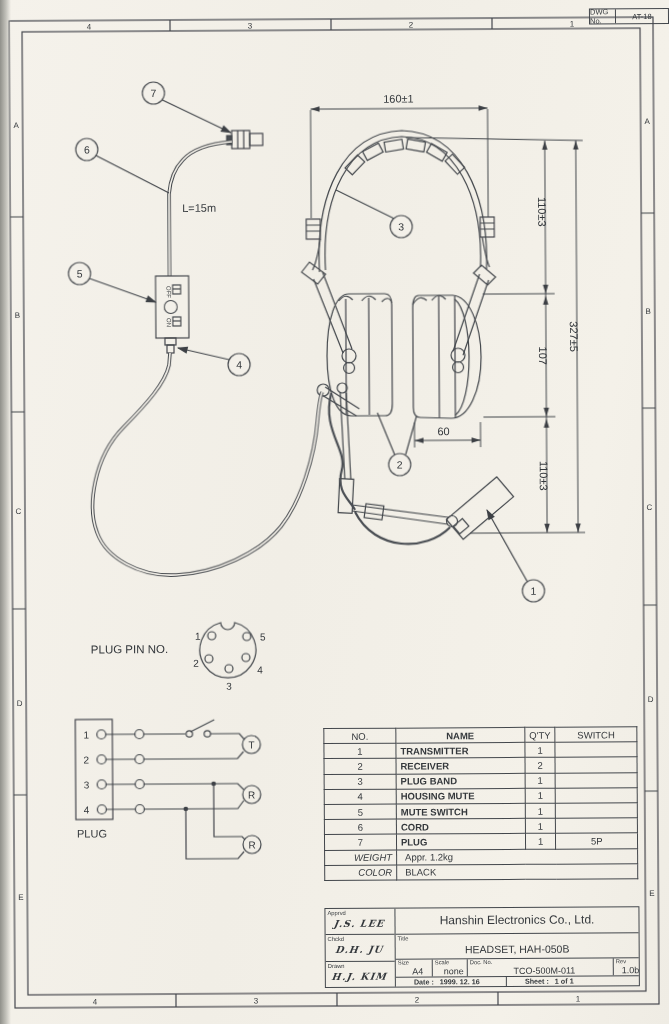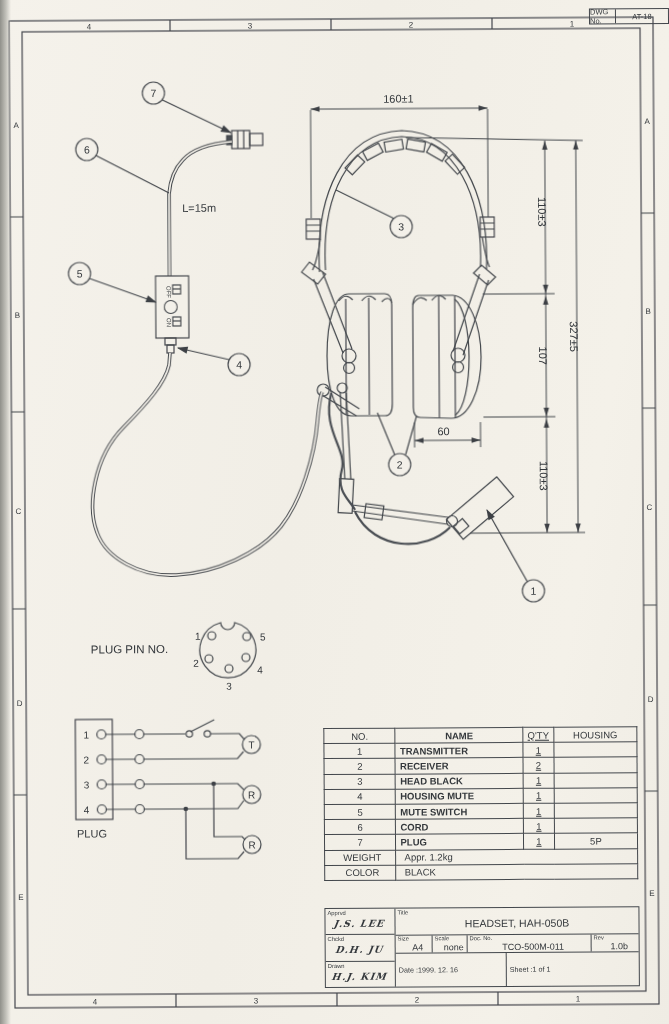--- a/index.html
+++ b/index.html
@@ -15,45 +15,45 @@
   
   .dwgbox{left:576px;top:10px;width:80px;height:16px;display:flex;border:1.2px solid #43474c;font-size:7.5px;margin-left:16px;}
   .dwgbox .c{display:flex;align-items:center;justify-content:center;box-sizing:border-box;}
   .dwgbox .c1{width:26px;border-right:1px solid #43474c;}
   .dwgbox .c2{flex:1;}
   
   .ptable{left:322px;top:728px;width:314px;border-collapse:collapse;position:absolute;font-size:9.5px;}
   .ptable td,.ptable th{border:1px solid #43474c;padding:0 4px;height:15.2px;font-weight:normal;box-sizing:border-box;}
   .ptable .cno{width:27px;text-align:center;}
   .ptable .cname{width:156px;text-align:left;font-weight:bold;}
-  .ptable .cqty{width:31px;text-align:center;text-decoration:underline;}
+  .ptable .cqty{width:31px;text-align:center;}
   .ptable .crem{width:100px;text-align:center;}
   .ptable .hdr{text-align:center;}
-  .ptable .wlabel{text-align:center;padding-left:8px;}
+  .ptable .wlabel{text-align:right;padding-left:8px;font-style:italic;}
   
   .tblock{left:322px;top:908px;width:315px;height:80px;border:1.4px solid #43474c;display:flex;position:absolute;}
   .tb-left{width:69px;border-right:1px solid #43474c;display:flex;flex-direction:column;}
   .tb-sigcell{flex:1;border-bottom:1px solid #43474c;position:relative;padding:1px 2px;}
   .tb-sigcell:last-child{border-bottom:none;}
   .tb-minilabel{font-size:5.8px;display:block;line-height:6px;}
   .sig{font-family:"DejaVu Serif", serif;font-style:italic;font-weight:bold;font-size:9.5px;
        letter-spacing:1.2px;transform:skewX(-12deg);display:block;text-align:center;margin-top:2px;white-space:nowrap;}
   .tb-right{flex:1;display:flex;flex-direction:column;}
   .tb-company{height:26px;border-bottom:1px solid #43474c;display:flex;align-items:center;justify-content:center;font-size:12px;}
   .tb-title{height:26px;border-bottom:1px solid #43474c;position:relative;}
   .tb-title .tb-minilabel{position:absolute;left:2px;top:1px;}
   .tb-title .val{position:absolute;left:0;right:0;top:9px;text-align:center;font-size:10.5px;}
   .tb-bottom{flex:1;display:flex;flex-direction:column;}
   .tb-srow{height:17px;display:flex;border-bottom:1px solid #43474c;}
   .tb-scell{position:relative;border-right:1px solid #43474c;box-sizing:border-box;}
   .tb-scell:last-child{border-right:none;}
   .tb-scell .tb-minilabel{position:absolute;left:2px;top:0;}
   .tb-scell .val{position:absolute;left:8px;right:0;bottom:0;text-align:center;font-size:9px;}
   .tb-drow{flex:1;display:flex;font-size:7.2px;}
-  .tb-dcell{border-right:1px solid #43474c;display:flex;align-items:center;padding-left:3px;box-sizing:border-box;}
+  .tb-dcell{border-right:1px solid #43474c;display:flex;align-items:center;padding-left:18px;gap:6px;box-sizing:border-box;font-weight:bold;}
   .tb-dcell:last-child{border-right:none;}
 </style>
 </head>
 <body>
 
 <div class="sheet">
 <div class="skew">
 
 <svg width="669" height="1024" viewBox="0 0 669 1024">
   <defs>
@@ -339,37 +339,37 @@
   <div class="c c1">DWG No.</div>
   <div class="c c2">AT-18</div>
 </div>
 
 <table class="ptable">
   <tbody>
           <tr>
     <td class="cno hdr">NO.</td>
     <td class="cname hdr">NAME</td>
     <td class="cqty hdr">Q'TY</td>
-    <td class="crem hdr">HOUSING</td>
+    <td class="crem hdr">SWITCH</td>
   </tr>
   <tr>
     <td class="cno">1</td>
     <td class="cname">TRANSMITTER</td>
     <td class="cqty">1</td>
     <td class="crem"></td>
   </tr>
   <tr>
     <td class="cno">2</td>
     <td class="cname">RECEIVER</td>
     <td class="cqty">2</td>
     <td class="crem"></td>
   </tr>
   <tr>
     <td class="cno">3</td>
-    <td class="cname">HEAD BLACK</td>
+    <td class="cname">PLUG BAND</td>
     <td class="cqty">1</td>
     <td class="crem"></td>
   </tr>
   <tr>
     <td class="cno">4</td>
     <td class="cname">HOUSING MUTE</td>
     <td class="cqty">1</td>
     <td class="crem"></td>
   </tr>
   <tr>
@@ -410,39 +410,40 @@
     <div class="tb-sigcell">
       <span class="tb-minilabel">Chckd</span>
       <span class="sig">D.H. JU</span>
     </div>
     <div class="tb-sigcell">
       <span class="tb-minilabel">Drawn</span>
       <span class="sig">H.J. KIM</span>
     </div>
   </div>
   <div class="tb-right">
+    <div class="tb-company">Hanshin Electronics Co., Ltd.</div>
     <div class="tb-title">
       <span class="tb-minilabel">Title</span>
       <span class="val">HEADSET, HAH-050B</span>
     </div>
     <div class="tb-bottom">
       <div class="tb-srow">
         <div class="tb-scell" style="width:37px">
           <span class="tb-minilabel">Size</span>
           <span class="val">A4</span>
         </div>
         <div class="tb-scell" style="width:35px">
           <span class="tb-minilabel">Scale</span>
           <span class="val">none</span>
         </div>
         <div class="tb-scell" style="flex:1">
           <span class="tb-minilabel">Doc. No.</span>
           <span class="val">TCO-500M-011</span>
         </div>
-        <div class="tb-scell" style="width:47px">
+        <div class="tb-scell" style="width:25px">
           <span class="tb-minilabel">Rev</span>
           <span class="val">1.0b</span>
         </div>
       </div>
       <div class="tb-drow">
         <div class="tb-dcell" style="width:111px">
           <span>Date :</span>
           <span>1999. 12. 16</span>
         </div>
         <div class="tb-dcell" style="flex:1">

